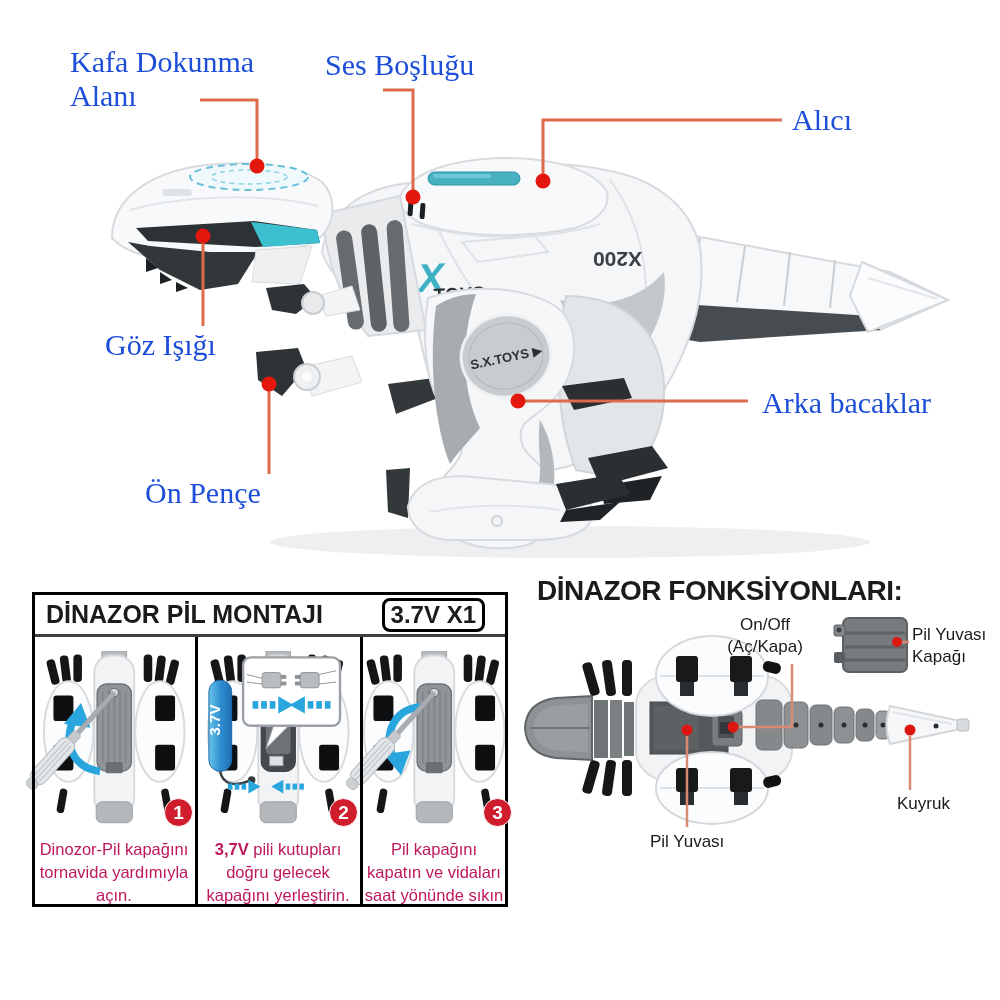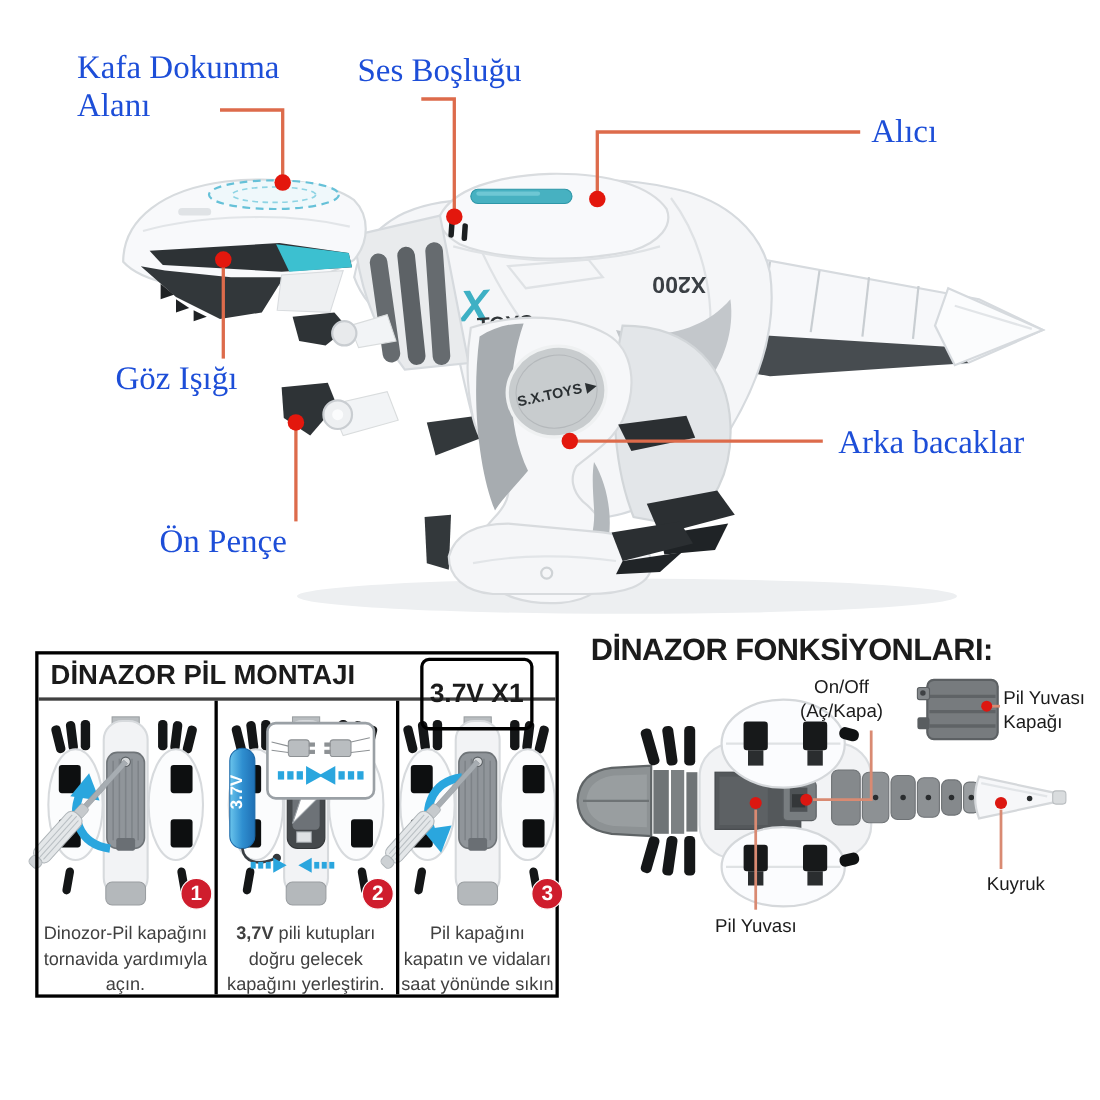--- a/index.html
+++ b/index.html
@@ -9,23 +9,23 @@
   .abs{position:absolute;}
   .toplabel{font-size:30px;line-height:34px;color:#1d4ed8;white-space:nowrap;font-family:Liberation Serif, serif;}
   .fn-title{font-size:28px;font-weight:bold;letter-spacing:-0.5px;white-space:nowrap;}
   .fn-label{font-size:17px;line-height:22px;white-space:nowrap;}
   .fn-label.center{text-align:center;}
   
   .panel{position:absolute;left:32px;top:592px;width:470px;height:309px;border:3px solid #000;}
   .panel-header{position:relative;height:39px;border-bottom:3px solid #404040;}
   .panel-title{position:absolute;left:11px;top:5px;font-size:25px;font-weight:bold;white-space:nowrap;}
   .spec-badge{position:absolute;right:20px;top:3px;border:3px solid #000;border-radius:8px;
-              padding:16px 6px;font-size:24px;font-weight:bold;white-space:nowrap;}
+              padding:0px 6px;font-size:24px;font-weight:bold;white-space:nowrap;}
   .col-divider{position:absolute;top:42px;bottom:0;width:3px;background:#000;}
-  .caption{position:absolute;font-size:16.5px;line-height:23px;text-align:center;color:#404040;}
+  .caption{position:absolute;font-size:16.5px;line-height:23px;text-align:center;color:#be185d;}
   .caption div{white-space:nowrap;}
   .badge{position:absolute;width:27px;height:27px;border-radius:50%;background:#cf1d2d;
          color:#fff;font-size:19px;font-weight:bold;text-align:center;line-height:27px;
          border:1.5px solid #fff;}
   .bold{font-weight:bold;margin-top:47px;}
 </style>
 </head>
 <body>
 
 <div class="page">

